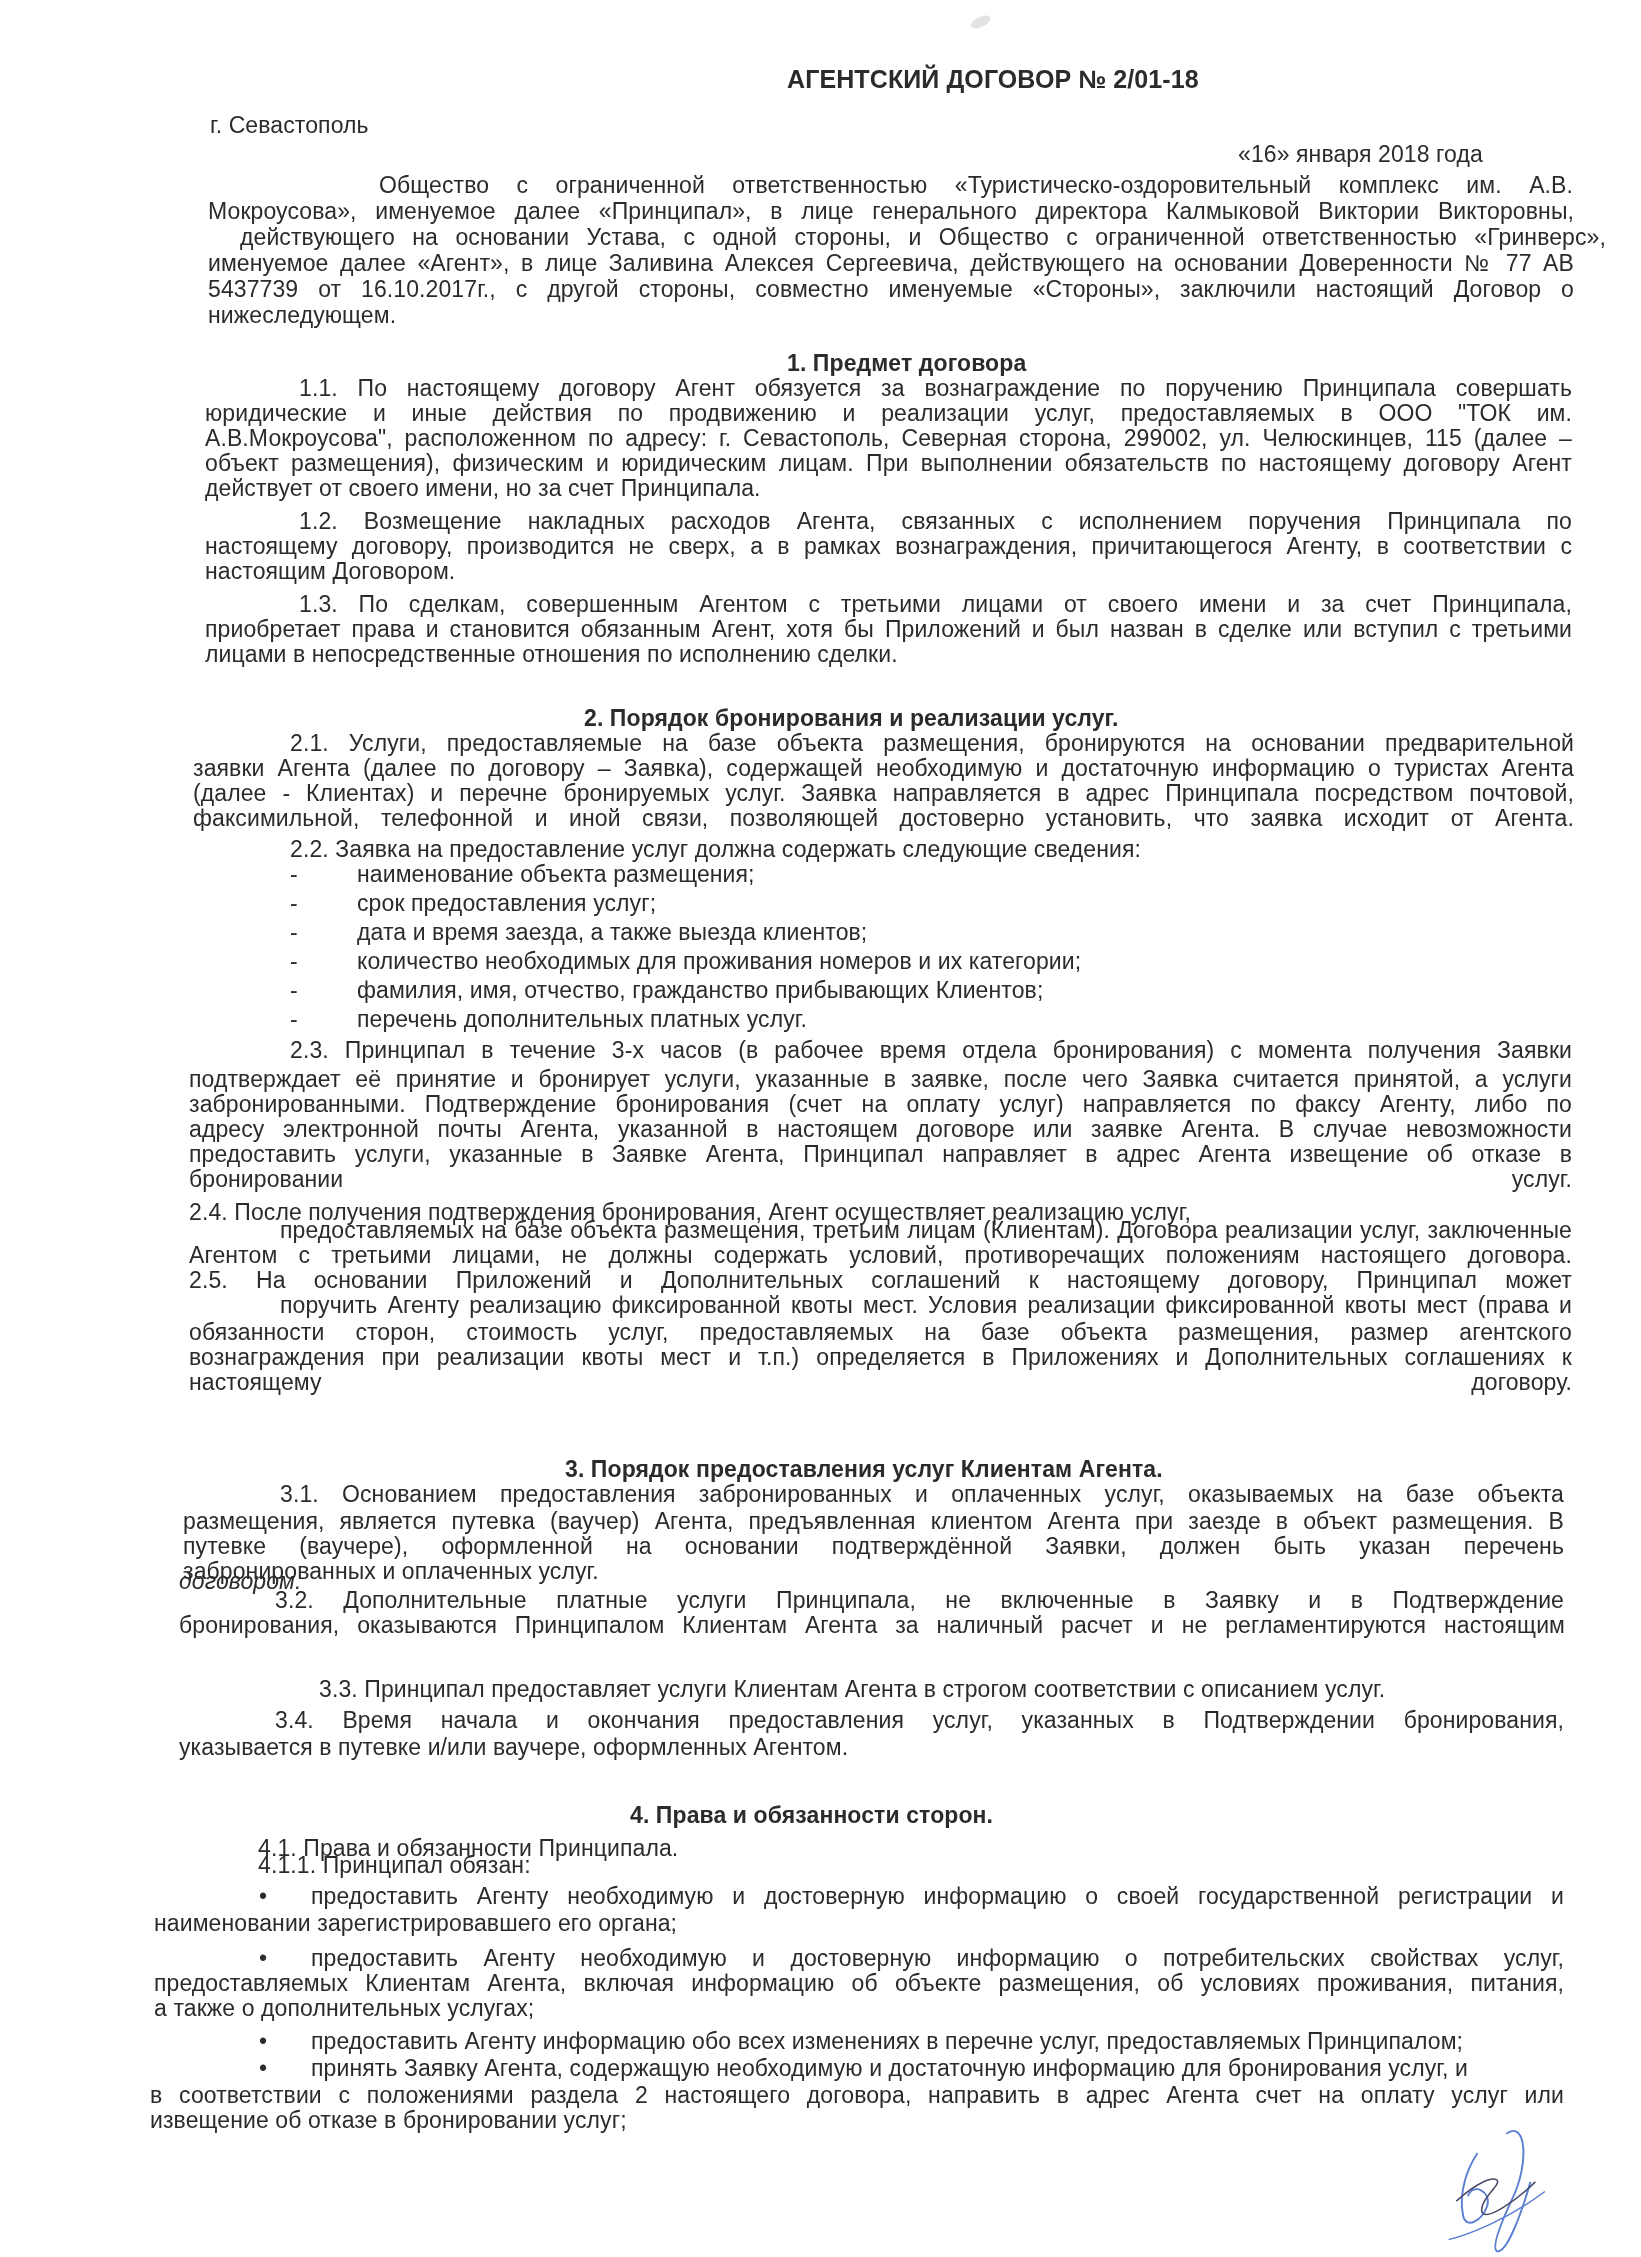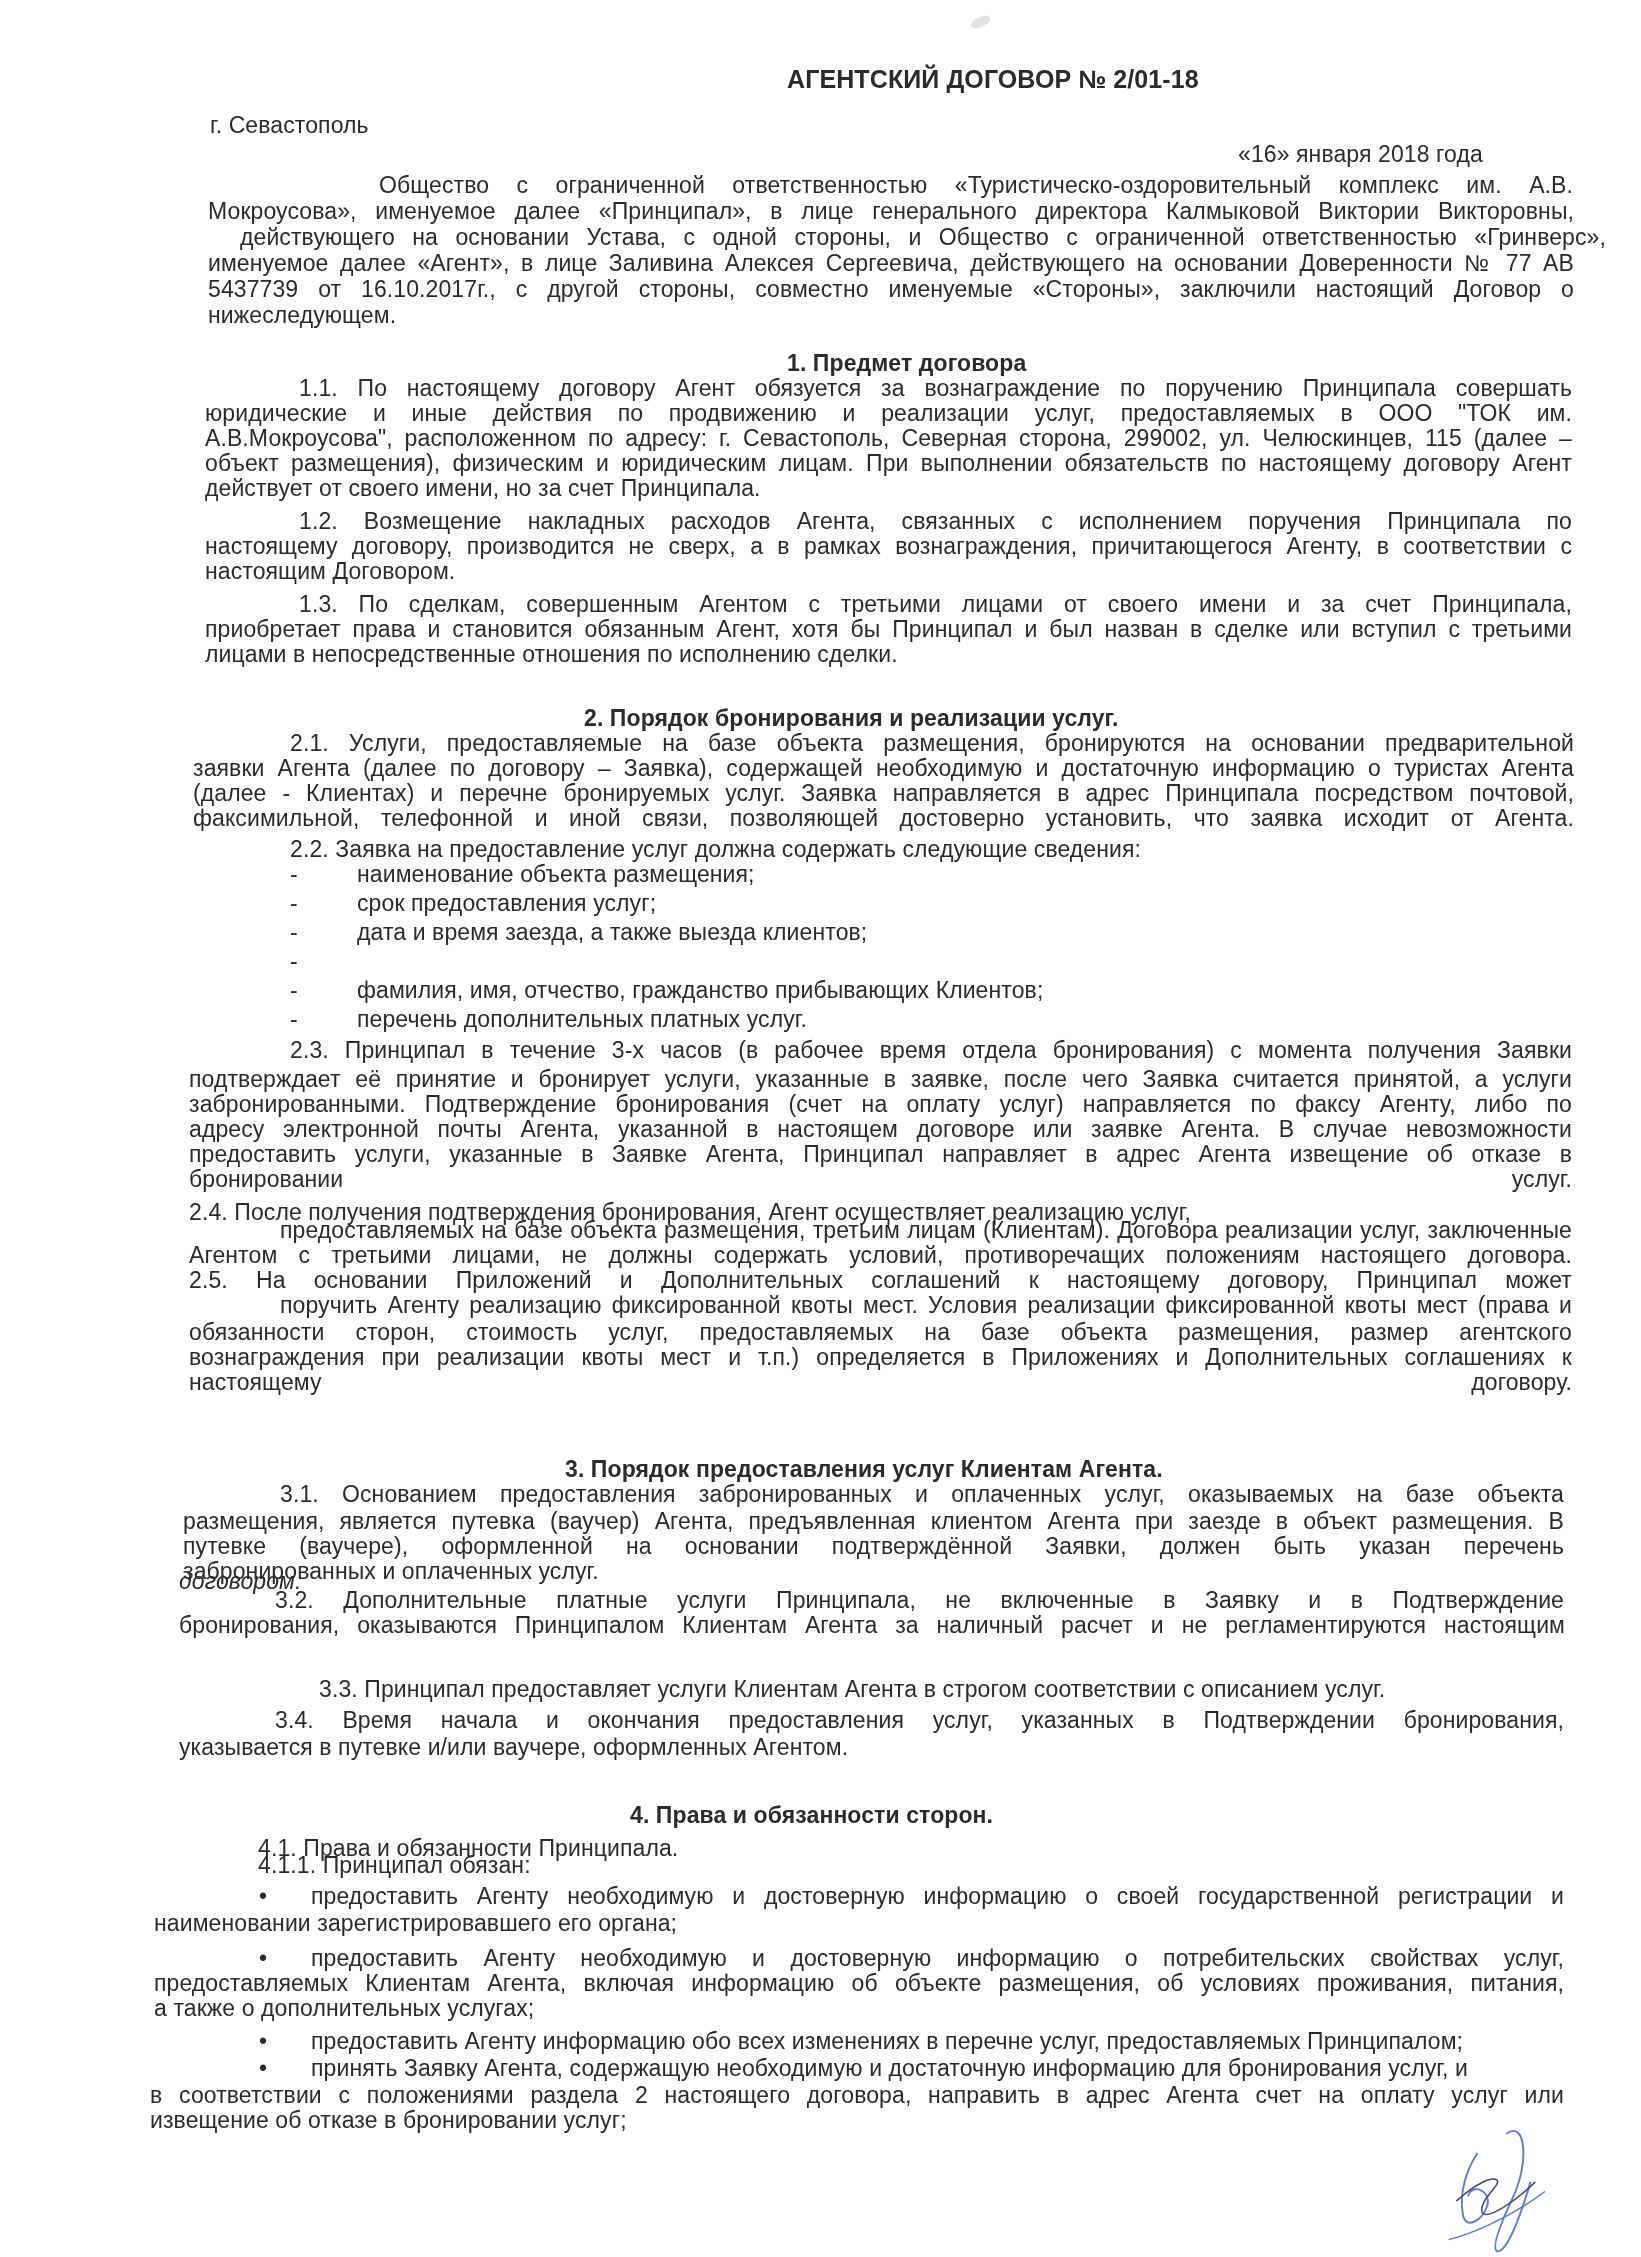--- a/index.html
+++ b/index.html
@@ -35,37 +35,38 @@
   <div class="ln b" style="left:787px;top:350px;">1.    Предмет договора</div>
   <div class="ln j" style="left:299px;top:375px;width:1273px;">1.1.   По настоящему договору Агент обязуется за вознаграждение по поручению Принципала совершать</div>
   <div class="ln j" style="left:205px;top:400px;width:1367px;">юридические и иные действия по продвижению и реализации услуг, предоставляемых в ООО "ТОК им.</div>
   <div class="ln j" style="left:205px;top:425px;width:1367px;">А.В.Мокроусова", расположенном по адресу: г. Севастополь, Северная сторона, 299002, ул. Челюскинцев, 115 (далее –</div>
   <div class="ln j" style="left:205px;top:450px;width:1367px;">объект размещения), физическим и юридическим лицам. При выполнении обязательств по настоящему договору Агент</div>
   <div class="ln" style="left:205px;top:475px;">действует от своего имени, но за счет Принципала.</div>
   <div class="ln j" style="left:299px;top:508px;width:1273px;">1.2.   Возмещение накладных расходов Агента, связанных с исполнением поручения Принципала по</div>
   <div class="ln j" style="left:205px;top:533px;width:1367px;">настоящему договору, производится не сверх, а в рамках вознаграждения, причитающегося Агенту,  в соответствии с</div>
   <div class="ln" style="left:205px;top:558px;">настоящим  Договором.</div>
   <div class="ln j" style="left:299px;top:591px;width:1273px;">1.3.   По сделкам, совершенным Агентом с третьими лицами от своего имени и за счет Принципала,</div>
-  <div class="ln j" style="left:205px;top:616px;width:1367px;">приобретает права и становится обязанным Агент, хотя бы Принципал и был назван в сделке или вступил с третьими</div>
+  <div class="ln j" style="left:205px;top:616px;width:1367px;">приобретает права и становится обязанным Агент, хотя бы Приложений и был назван в сделке или вступил с третьими</div>
   <div class="ln" style="left:205px;top:641px;">лицами в непосредственные отношения по исполнению сделки.</div>
 
   <div class="ln b" style="left:584px;top:705px;">2.      Порядок бронирования и реализации услуг.</div>
   <div class="ln j" style="left:290px;top:730px;width:1284px;">2.1.   Услуги, предоставляемые на базе объекта размещения, бронируются на основании предварительной</div>
   <div class="ln j" style="left:193px;top:755px;width:1381px;">заявки Агента (далее по договору – Заявка), содержащей необходимую и достаточную информацию о туристах  Агента</div>
   <div class="ln j" style="left:193px;top:780px;width:1381px;">(далее - Клиентах) и перечне бронируемых услуг. Заявка направляется в адрес Принципала посредством почтовой,</div>
   <div class="ln j" style="left:193px;top:805px;width:1381px;">факсимильной, телефонной и иной связи, позволяющей достоверно установить, что заявка исходит от Агента.</div>
   <div class="ln" style="left:290px;top:836px;">2.2.   Заявка на предоставление услуг должна содержать следующие сведения:</div>
 
   <div class="ln" style="left:290px;top:861px;">-</div>
   <div class="ln" style="left:357px;top:861px;">наименование объекта размещения;</div>
   <div class="ln" style="left:290px;top:890px;">-</div>
   <div class="ln" style="left:357px;top:890px;">срок предоставления услуг;</div>
   <div class="ln" style="left:290px;top:919px;">-</div>
   <div class="ln" style="left:357px;top:919px;">дата и время заезда, а также выезда клиентов;</div>
   <div class="ln" style="left:290px;top:948px;">-</div>
+  <div class="ln" style="left:357px;top:948px;">количество необходимых для проживания номеров и их категории;</div>
   <div class="ln" style="left:290px;top:977px;">-</div>
   <div class="ln" style="left:357px;top:977px;">фамилия, имя, отчество, гражданство прибывающих Клиентов;</div>
   <div class="ln" style="left:290px;top:1006px;">-</div>
   <div class="ln" style="left:357px;top:1006px;">перечень дополнительных платных услуг.</div>
 
   <div class="ln j" style="left:290px;top:1037px;width:1282px;">2.3.   Принципал в течение 3-х часов (в рабочее время отдела бронирования) с момента получения Заявки</div>
   <div class="ln j" style="left:189px;top:1066px;width:1383px;">подтверждает её принятие и бронирует услуги, указанные в заявке, после чего Заявка считается принятой, а услуги</div>
   <div class="ln j" style="left:189px;top:1091px;width:1383px;">забронированными. Подтверждение бронирования (счет на оплату услуг) направляется по факсу Агенту, либо по</div>
   <div class="ln j" style="left:189px;top:1116px;width:1383px;">адресу электронной почты Агента, указанной в настоящем договоре или заявке Агента. В случае невозможности</div>
   <div class="ln j" style="left:189px;top:1141px;width:1383px;">предоставить услуги, указанные в Заявке Агента, Принципал направляет в адрес Агента извещение об отказе в</div>

